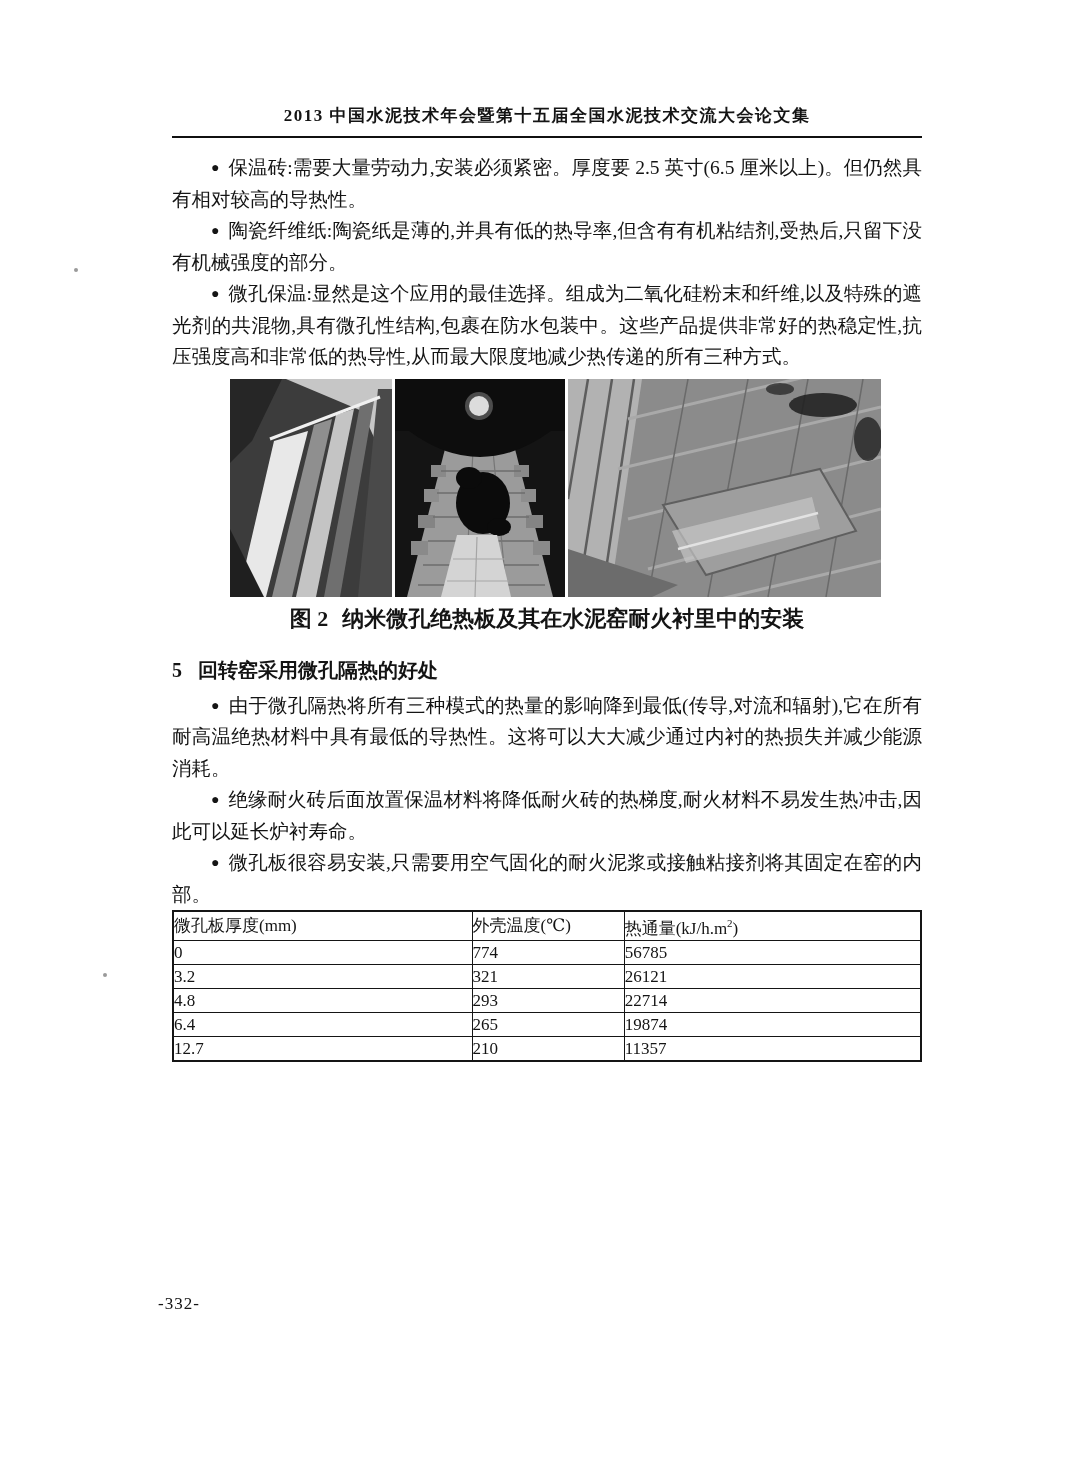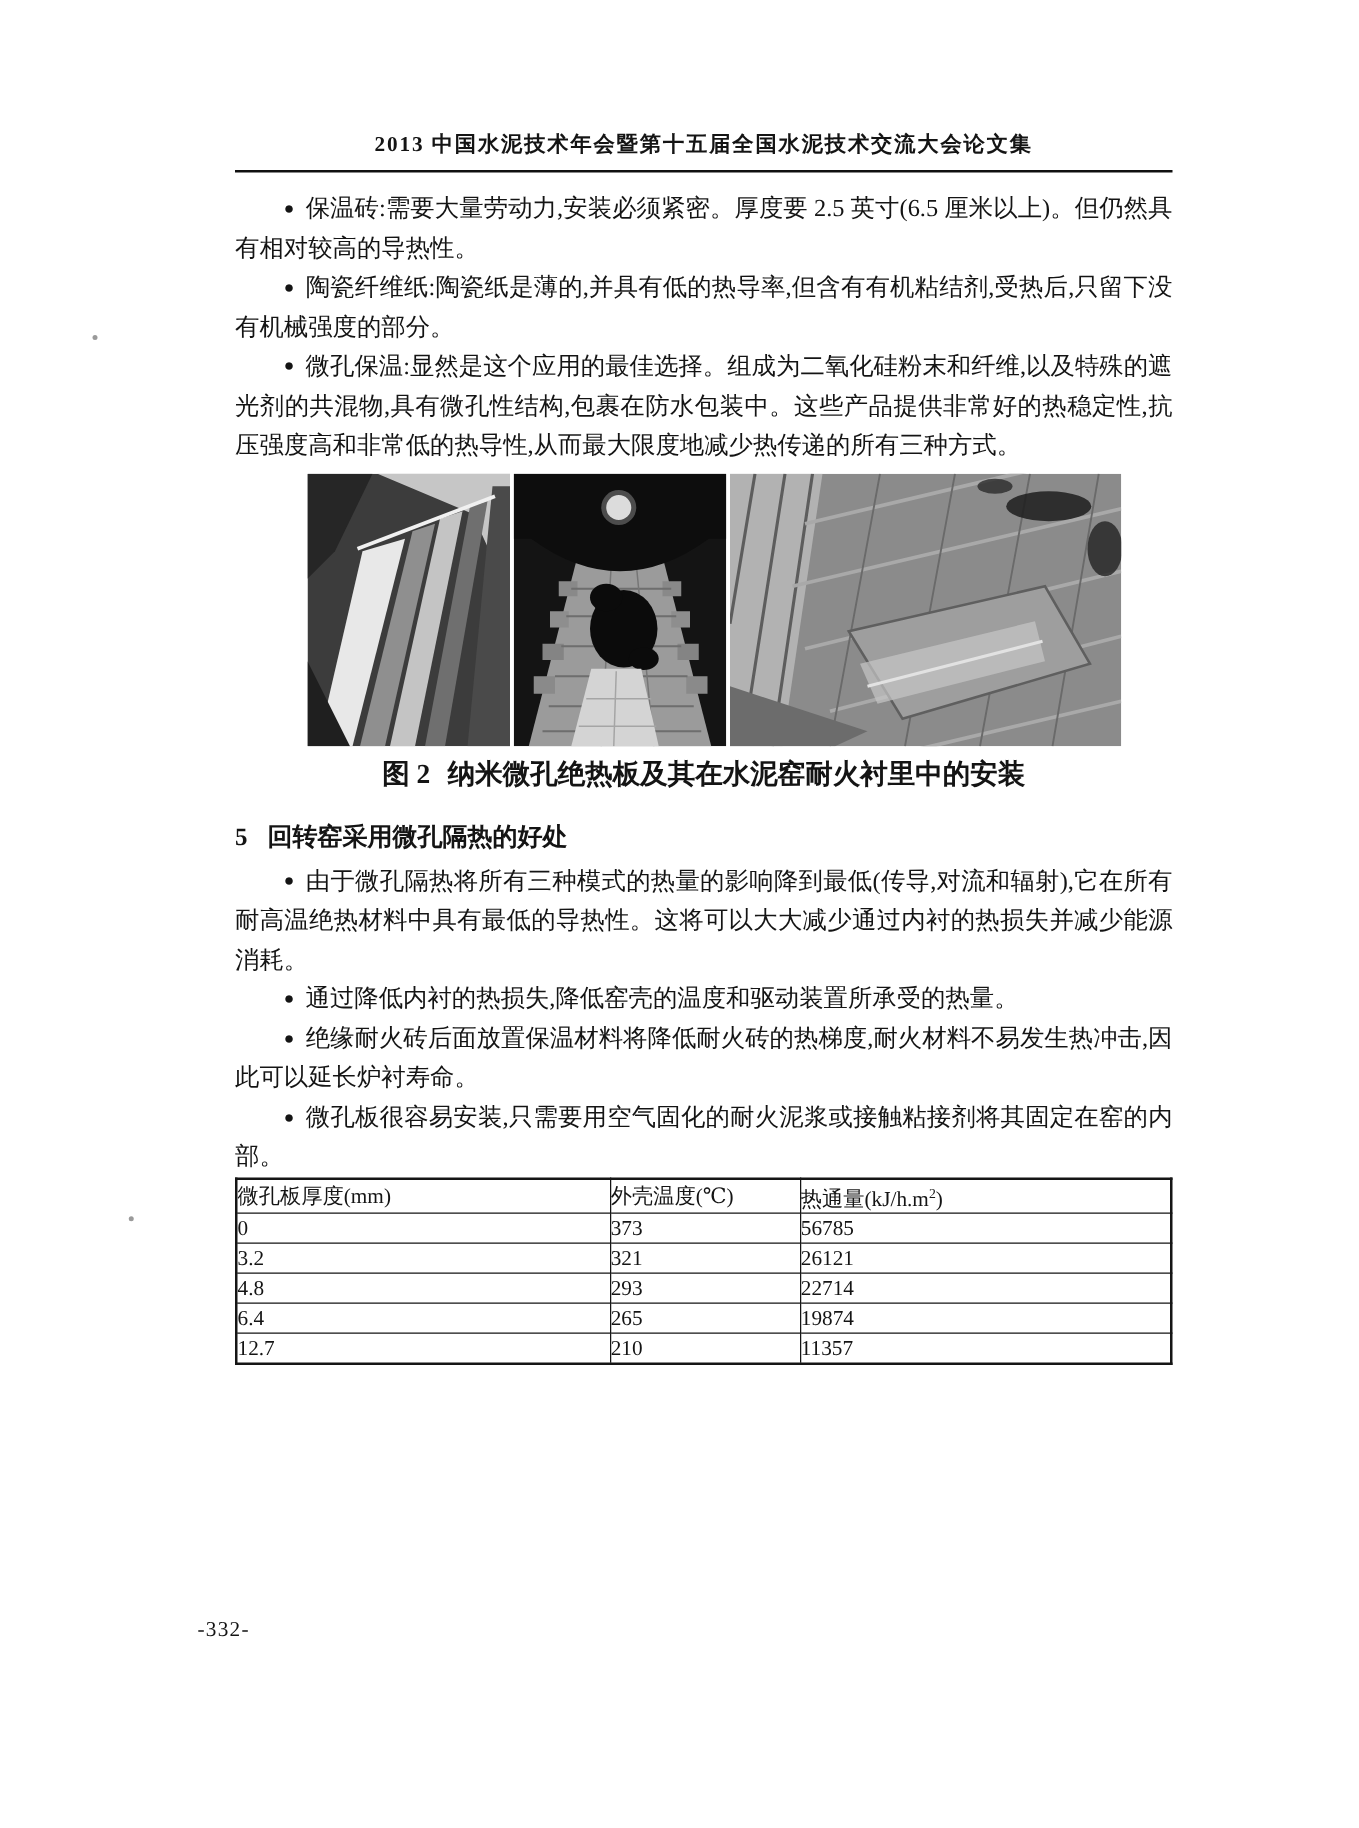--- a/index.html
+++ b/index.html
@@ -1,21 +1,21 @@
 <!DOCTYPE html>
 <html><head>
 <meta charset="utf-8">
 <style>
   html,body{margin:0;padding:0;background:#e8e8e8;}
   .page{
     width:1087px;height:1462px;background:#ffffff;position:relative;
     font-family:"Liberation Serif","DejaVu Serif",serif;color:#141414;
     margin:0 auto;overflow:hidden;
   }
-  .content{position:absolute;left:188px;top:0;width:750px;}
+  .content{position:absolute;left:172px;top:0;width:750px;}
   .journal-title{
     text-align:center;font-size:17px;font-weight:bold;margin-top:104px;
     letter-spacing:1.5px;white-space:nowrap;
   }
   .header-rule{border-bottom:2.5px solid #101010;margin-top:9px;}
   .body-text{margin-top:14px;font-size:19.5px;line-height:31.5px;}
   .para{margin:0;text-align:justify;text-indent:2em;}
   .bullet{font-size:14px;margin-right:9px;vertical-align:2px;}
   .photo-strip{display:flex;gap:3px;margin:6px 0 0 58px;width:651px;height:218px;}
   .photo-strip svg{display:block;}
@@ -129,40 +129,39 @@
       <div class="fig-caption">
         <span class="cap-label">图 2</span><span>纳米微孔绝热板及其在水泥窑耐火衬里中的安装</span>
       </div>
 
       <p class="para section-heading">
         <span class="section-num">5</span><span>回转窑采用微孔隔热的好处</span>
       </p>
 
       <p class="para"><span class="bullet">●</span><span>由于微孔隔热将所有三种模式的热量的影响降到最低(传导,对流和辐射),它在所有耐高温绝热材料中具有最低的导热性。这将可以大大减少通过内衬的热损失并减少能源消耗。</span></p>
 
-      <p class="para"><span class="bullet">●</span><span>通过降低内衬的热损失,降低窑壳的温度和驱动装置所承受的热量。</span></p>
 
       <p class="para"><span class="bullet">●</span><span>绝缘耐火砖后面放置保温材料将降低耐火砖的热梯度,耐火材料不易发生热冲击,因此可以延长炉衬寿命。</span></p>
 
       <p class="para"><span class="bullet">●</span><span>微孔板很容易安装,只需要用空气固化的耐火泥浆或接触粘接剂将其固定在窑的内部。</span></p>
 
 
 
       <table class="results">
         <thead>
           <tr>
             <th class="c1">微孔板厚度(mm)</th>
             <th class="c2">外壳温度(℃)</th>
             <th class="c3"><span>热通量(kJ/h.m</span><sup>2</sup><span>)</span></th>
           </tr>
         </thead>
         <tbody>
           <tr>
             <td>0</td>
-            <td>373</td>
+            <td>774</td>
             <td>56785</td>
           </tr>
           <tr>
             <td>3.2</td>
             <td>321</td>
             <td>26121</td>
           </tr>
           <tr>
             <td>4.8</td>
             <td>293</td>

